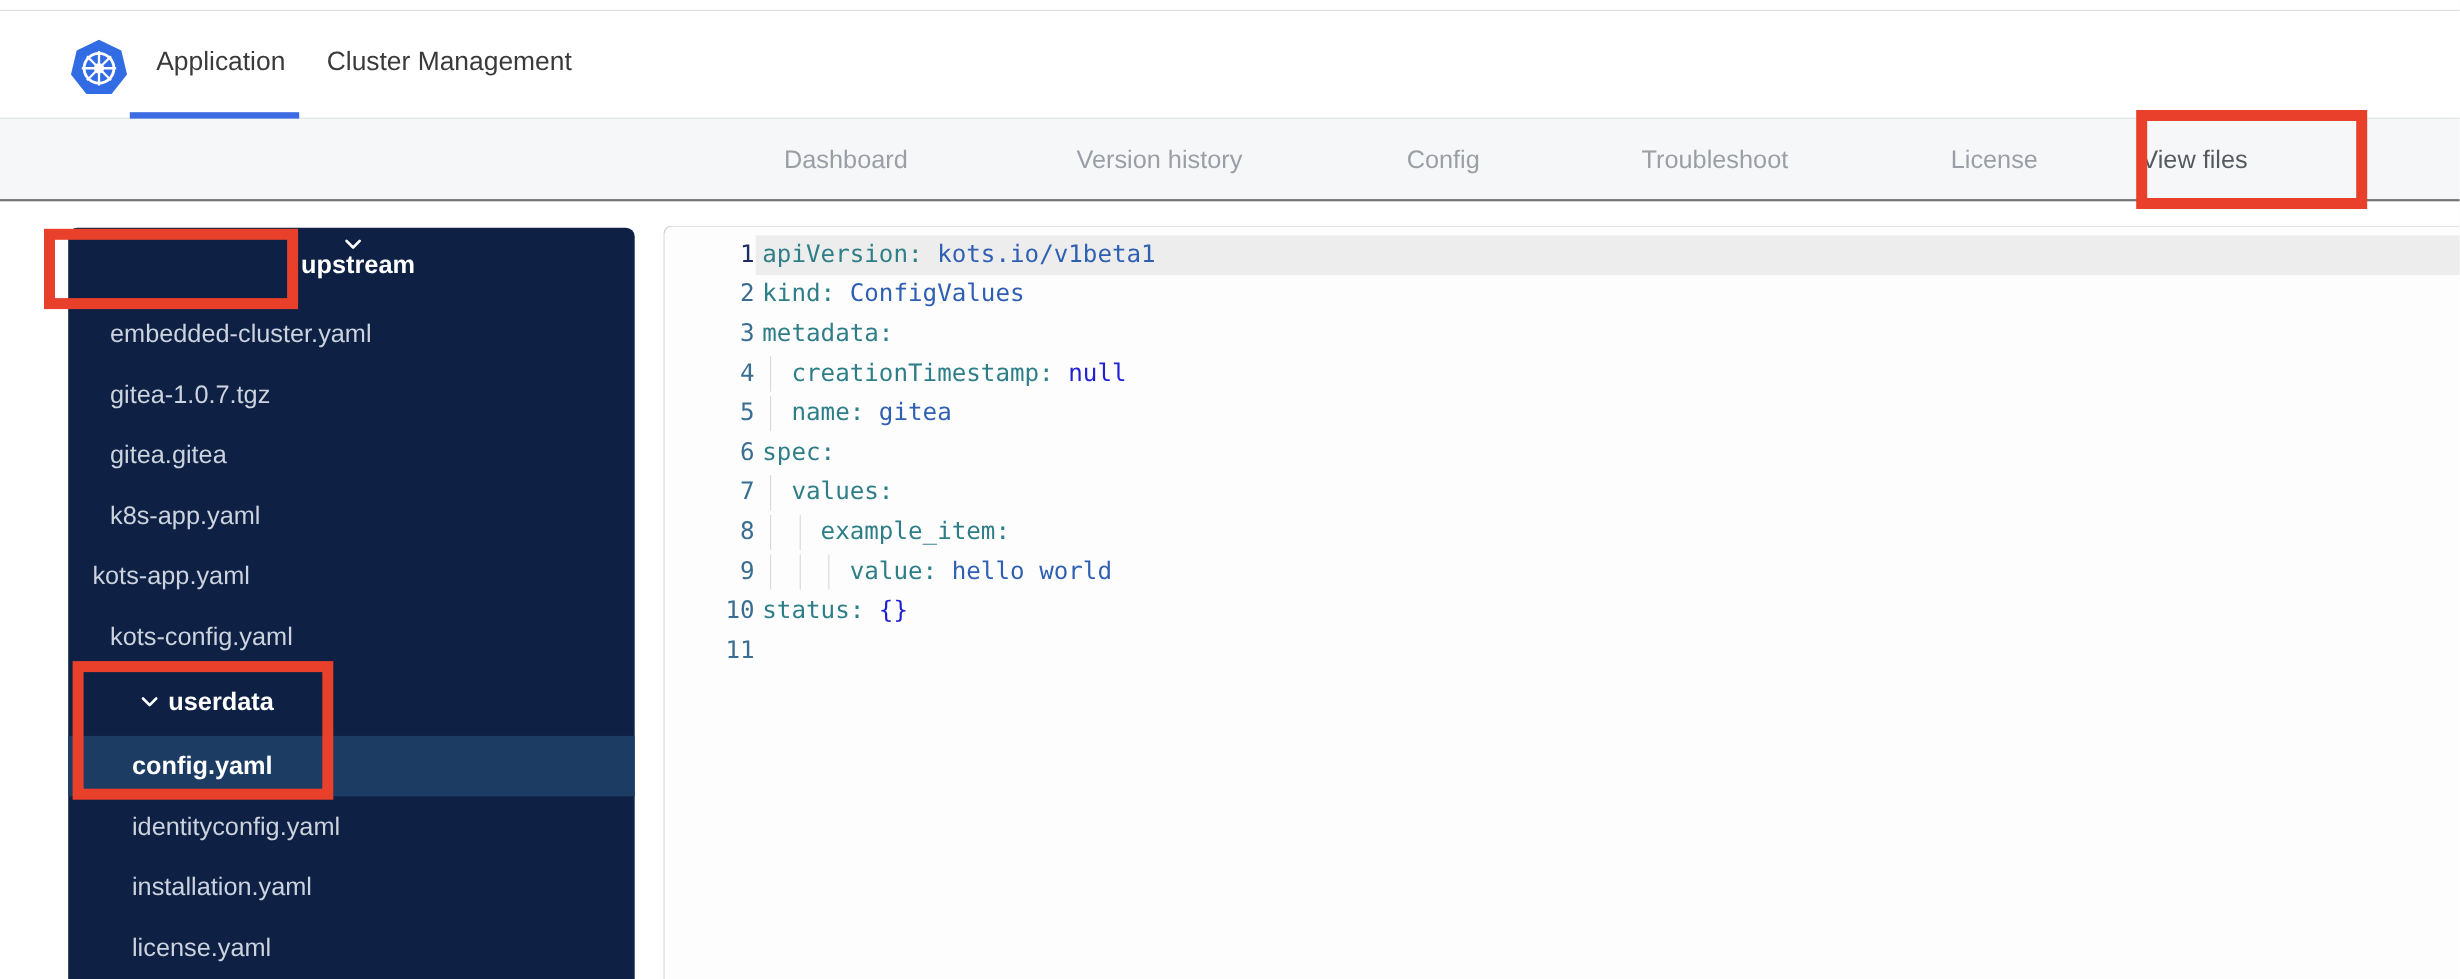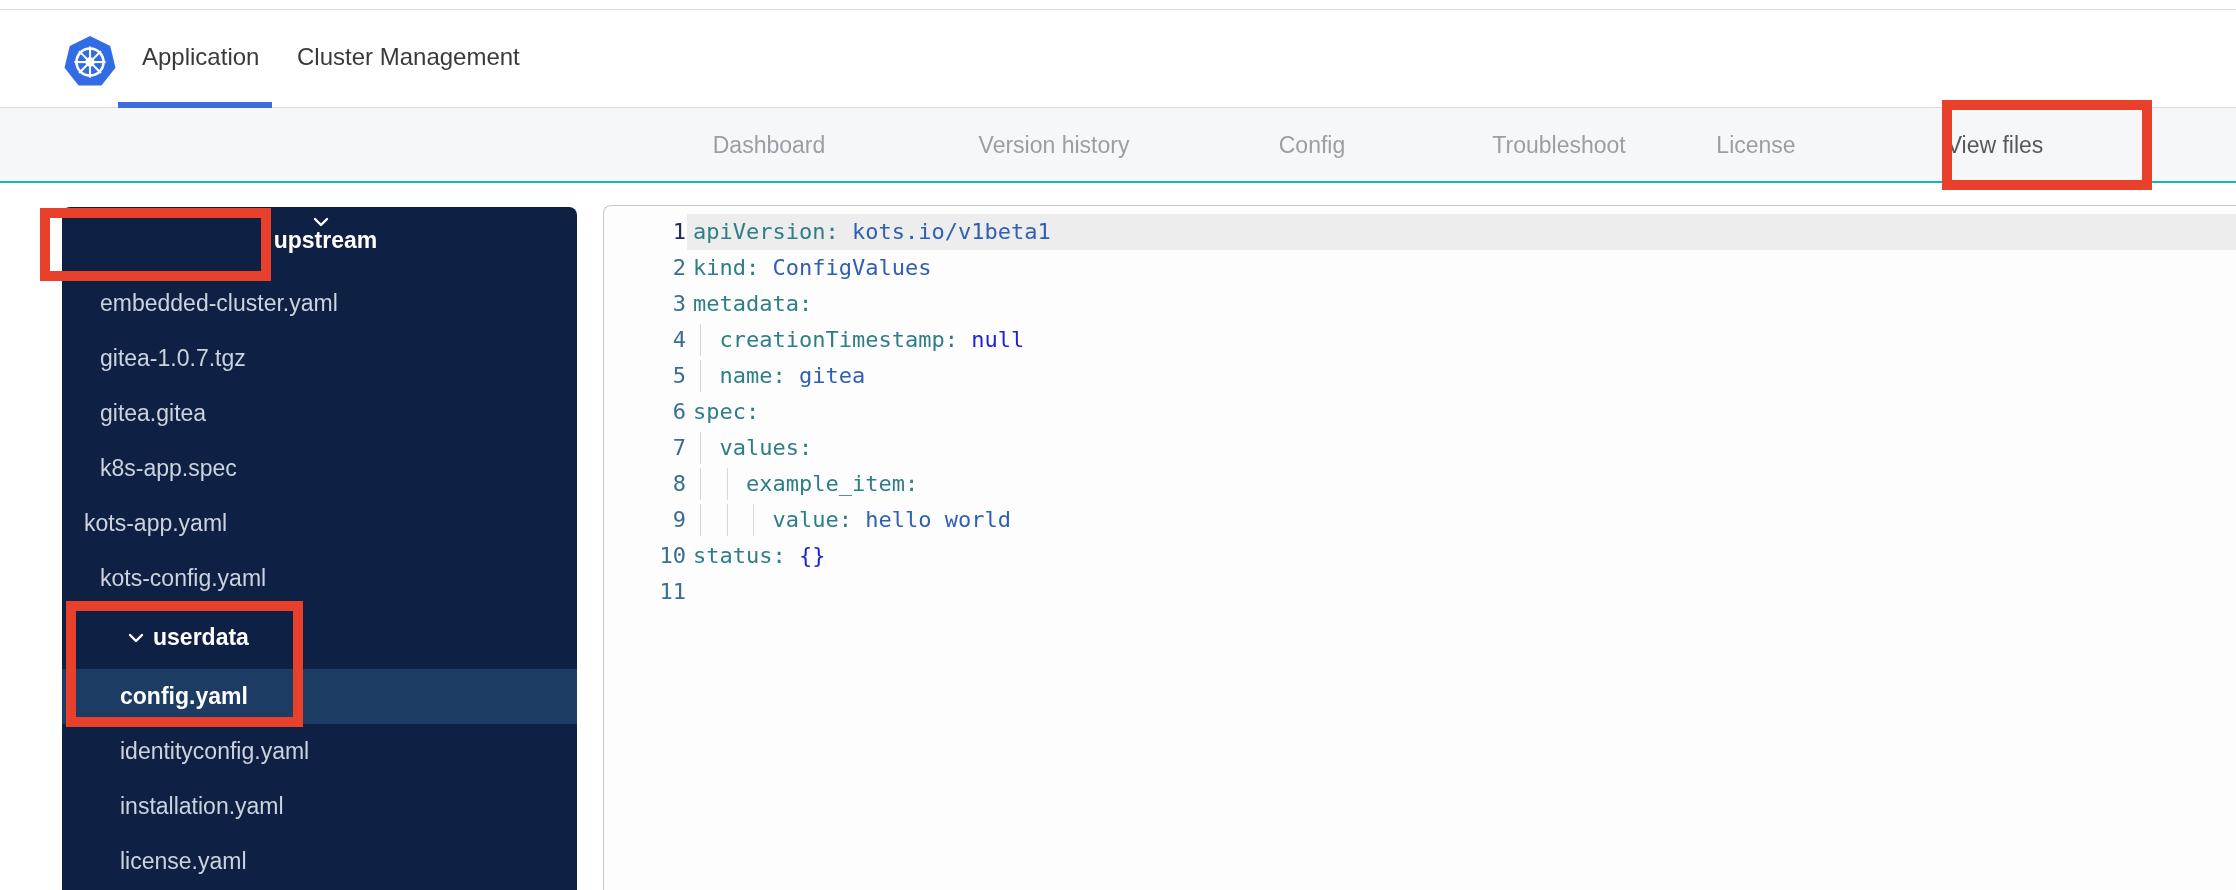--- a/index.html
+++ b/index.html
@@ -10,27 +10,27 @@
   
   .topline{position:absolute;top:9px;left:0;width:100%;height:1px;background:#dcdde0}
   
   .header{position:absolute;top:10px;left:0;width:100%;height:97px;background:#fff;border-bottom:1px solid #d8dadc}
   .logo{position:absolute;left:64px;top:25px;width:52px;height:52px}
   .header-tab{position:absolute;top:33px;font-size:24px;color:#3a3a3c;cursor:pointer}
   .header-tab.t0{left:142px;font-weight:500}
   .header-tab.t1{left:297px}
   .app-underline{position:absolute;left:118px;bottom:-1px;width:154px;height:6px;background:#3d6ce2}
   
-  .subnav{position:absolute;top:108px;left:0;width:100%;height:75px;background:#f6f7f9;border-bottom:2px solid #14b8a6;box-sizing:border-box}
+  .subnav{position:absolute;top:108px;left:0;width:100%;height:75px;background:#f6f7f9;border-bottom:2px solid #737373;box-sizing:border-box}
   .subnav-tab{position:absolute;top:50%;transform:translate(-50%,-50%);font-size:23px;color:#9b9ea4;white-space:nowrap;cursor:pointer}
   .subnav-tab:nth-child(1){left:769px}
   .subnav-tab:nth-child(2){left:1054px}
   .subnav-tab:nth-child(3){left:1312px}
   .subnav-tab:nth-child(4){left:1559px}
-  .subnav-tab:nth-child(5){left:1756px}
+  .subnav-tab:nth-child(5){left:1813px}
   .subnav-tab:nth-child(6){left:1995px}
   .subnav-tab.active{color:#56595e}
   .vf-underline{position:absolute;left:1965px;top:178px;width:160px;height:5px;background:#4272e2}
   
   .sidebar{position:absolute;left:62px;top:207px;width:515px;height:683px;background:#0e2144;border-radius:8px 8px 0 0;box-sizing:border-box;padding-top:6px}
   .tree-row{height:55px;display:flex;align-items:center;font-size:23px;color:#ccd3de;cursor:pointer;white-space:nowrap}
   .tree-row.folder{font-weight:bold;color:#fff;margin:4px 0}
   .tree-row.selected{background:#1d3c64;color:#fff;font-weight:bold}
   .tree-row .chev{display:inline-flex;align-items:center;margin-right:9px}
   
@@ -100,21 +100,21 @@
     <div class="tree-row file" style="padding-left: 38px;">
       <span>embedded-cluster.yaml</span>
     </div>
     <div class="tree-row file" style="padding-left: 38px;">
       <span>gitea-1.0.7.tgz</span>
     </div>
     <div class="tree-row file" style="padding-left: 38px;">
       <span>gitea.gitea</span>
     </div>
     <div class="tree-row file" style="padding-left: 38px;">
-      <span>k8s-app.spec</span>
+      <span>k8s-app.yaml</span>
     </div>
     <div class="tree-row file" style="padding-left: 22px;">
       <span>kots-app.yaml</span>
     </div>
     <div class="tree-row file" style="padding-left: 38px; align-items: center;">
       <span>kots-config.yaml</span>
     </div>
     <div class="tree-row folder" style="padding-left: 44px; margin-left: 22px;">
       <span class="chev">
         <svg width="16" height="10" viewBox="0 0 16 10">

